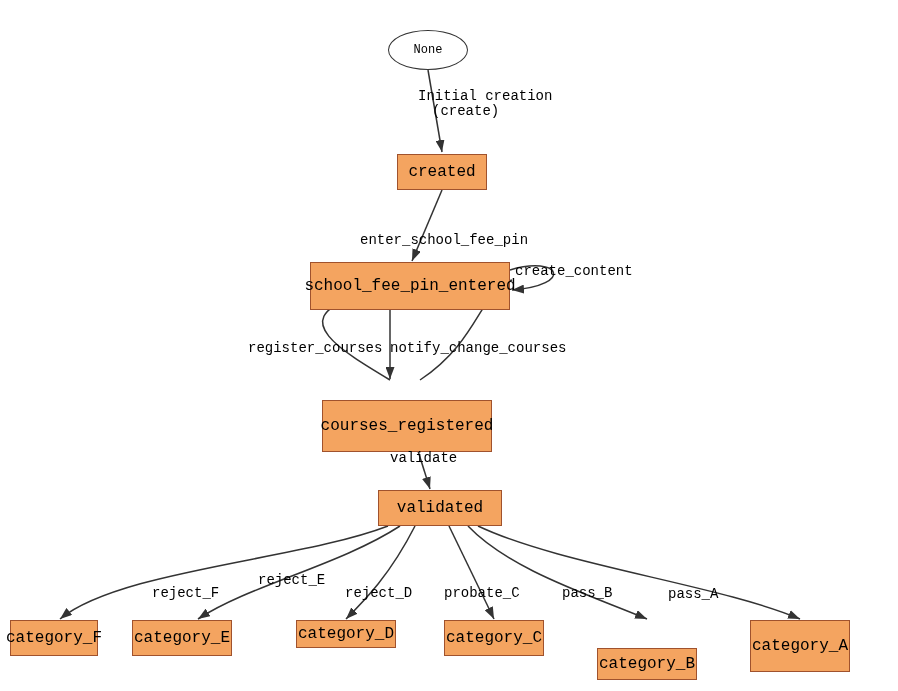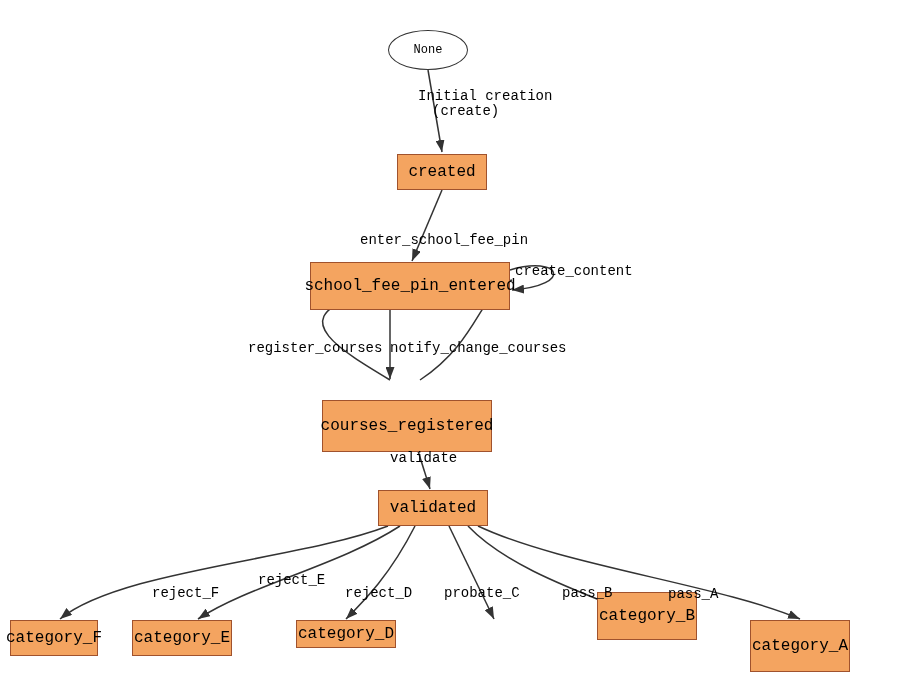--- a/index.html
+++ b/index.html
@@ -102,38 +102,41 @@
   </div>
 
   <div class="node" style="left:310px; top:262px; width:200px; height:48px;">
     <span>school_fee_pin_entered</span>
   </div>
 
   <div class="node" style="left:322px; top:380px; width:170px; height:52px;margin-top:20px;">
     <span>courses_registered</span>
   </div>
 
-  <div class="node" style="left:378px; top:490px; width:110px; height:36px;">
+  <div class="node" style="left:378px; top:490px; width:124px; height:36px;">
     <span>validated</span>
   </div>
 
   <div class="node" style="left:10px; top:620px; width:88px; height:36px;">
     <span>category_F</span>
   </div>
 
   <div class="node" style="left:132px; top:620px; width:100px; height:36px;">
     <span>category_E</span>
   </div>
 
   <div class="node" style="left:296px; top:620px; width:100px; height:28px;">
     <span>category_D</span>
   </div>
 
+  <div class="node" style="left:444px; top:620px; width:100px; height:36px;">
+    <span>category_C</span>
+  </div>
 
-  <div class="node" style="left:597px; top:592px; width:100px; height:48px;">
+  <div class="node" style="left:597px; top:648px; width:100px; height:32px;">
     <span>category_B</span>
   </div>
 
   <div class="node" style="left:750px; top:620px; width:100px; height:52px;">
     <span>category_A</span>
   </div>
 
   <div class="edge-label" style="left:418px; top:88px;">
     <span>Initial creation</span>
   </div>

